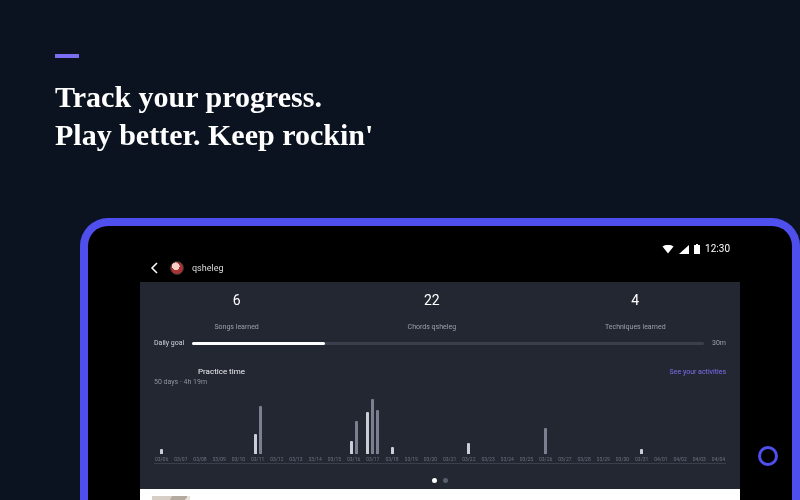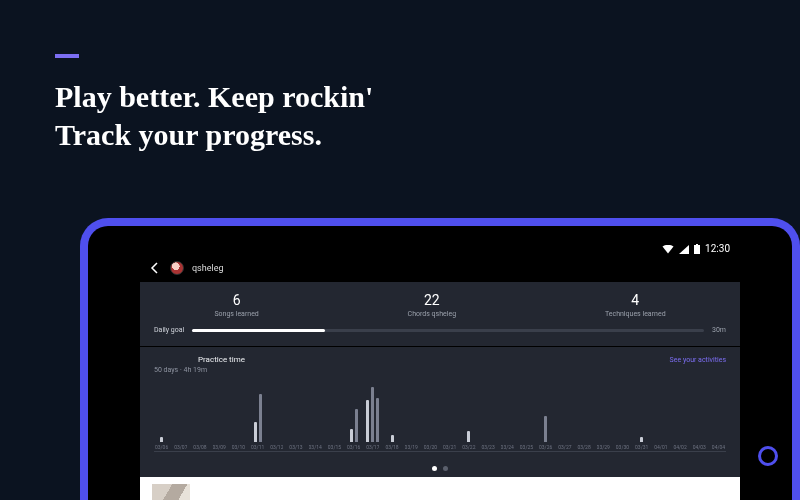--- a/index.html
+++ b/index.html
@@ -57,21 +57,21 @@
   }
   .stats-band {
     background:#232731; padding:10px 0 12px;
   }
   .stats-row {
     display:flex; justify-content:space-around;
     padding-bottom:8px;
   }
   .stat { text-align:center; }
   .stat-num { font-size:14px; color:#fff; }
-  .stat-lbl { font-size:7px; color:#9aa0ab; margin-top:2px; }
+  .stat-lbl { font-size:7px; color:#9aa0ab; margin-top:15px; }
   .goal-row {
     display:flex; align-items:center; gap:8px;
     padding:0 14px;
   }
   .goal-label { font-size:7px; color:#cfd3da; }
   .goal-track {
     flex:1; height:3px; background:#3a3f4b; border-radius:2px; position:relative;
   }
   .goal-fill {
     position:absolute; left:0; top:0; bottom:0;
@@ -117,22 +117,22 @@
   .video-item { display:flex; gap:8px; align-items:center; }
   .thumb {
     width:38px; height:22px; background:linear-gradient(120deg,#d7cfc6 0 40%, #b4aaa0 40% 70%, #e8e2d9 70% 100%);
   }
 </style>
 </head>
 <body>
 
 <div class="accent-bar"></div>
 <div class="headline">
+  <div>Track your progress.</div>
   <div>Play better. Keep rockin'</div>
-  <div>Track your progress.</div>
 </div>
 
 <div class="tablet">
   <div class="home-circle"></div>
   <div class="tablet-inner">
 
     <div class="status-bar">
       <span>
         <svg width="12" height="9" viewBox="0 0 12 9">
             <path d="M6 8.5 L11.5 1.5 Q6 -2 0.5 1.5 Z" fill="#fff"></path>

